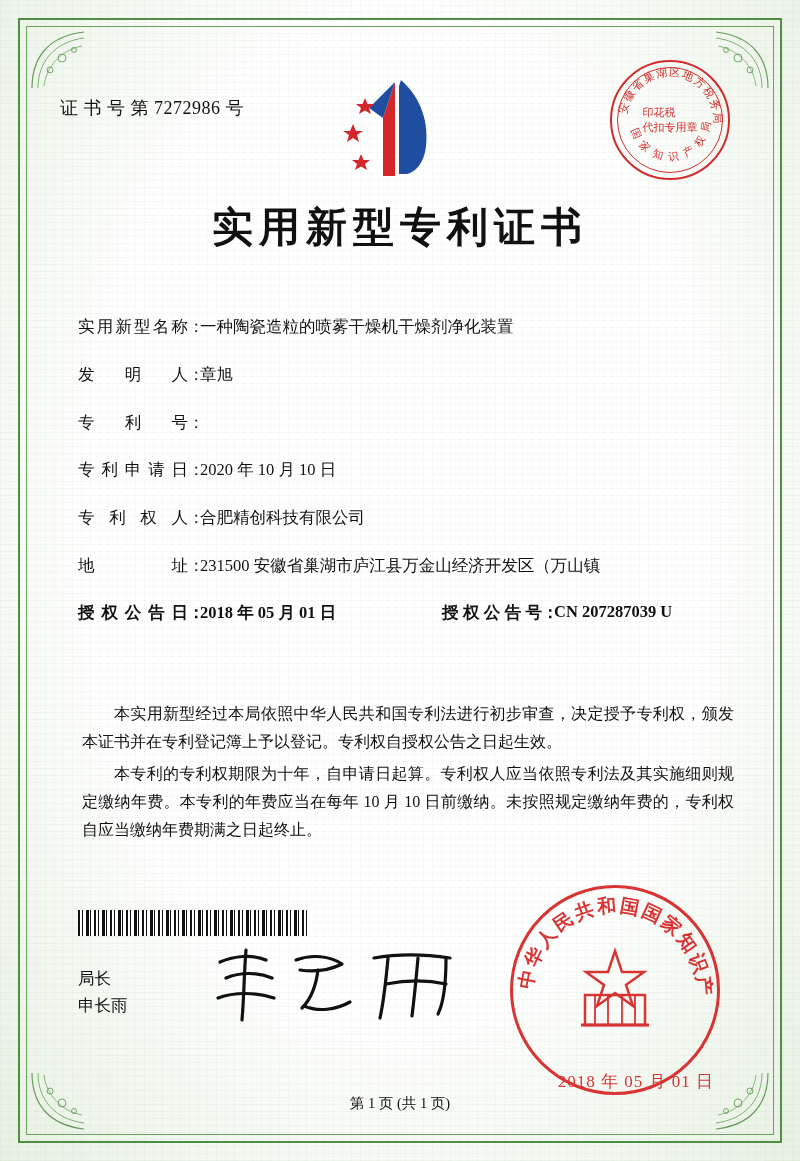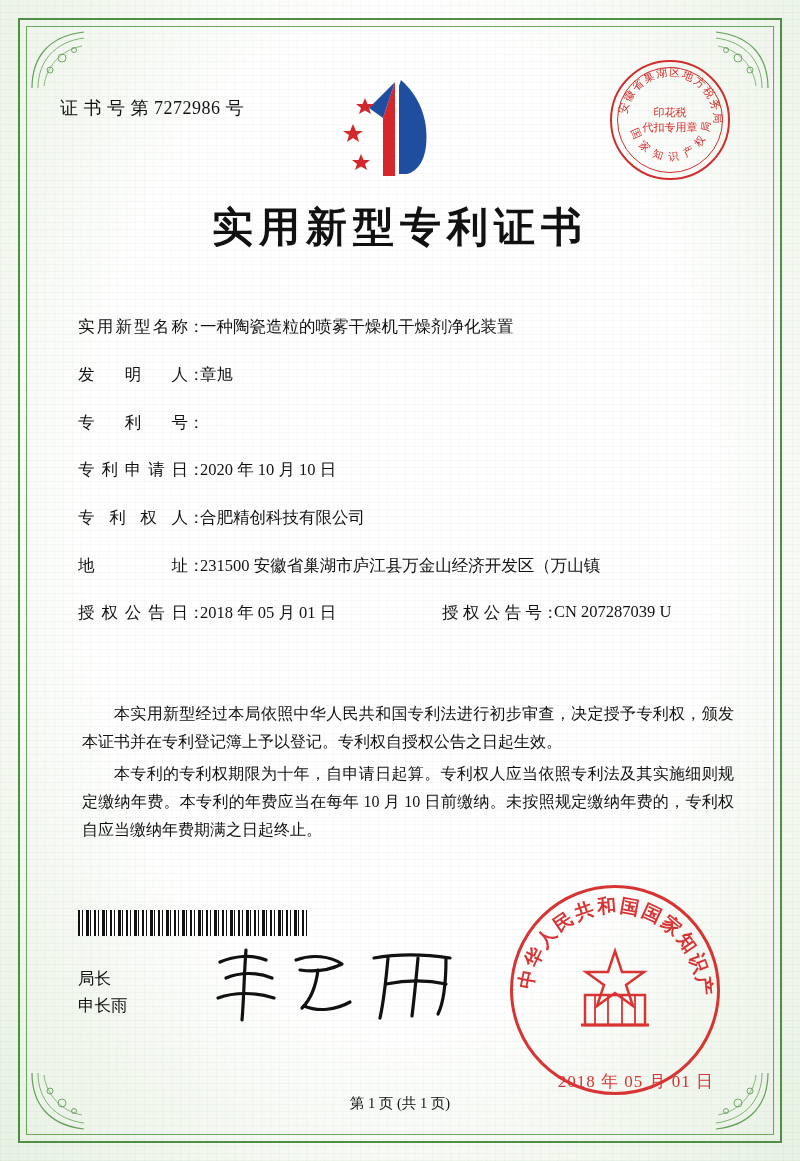--- a/index.html
+++ b/index.html
@@ -101,21 +101,21 @@
     border-radius: 50%;
   }
   .seal-top .center-lines {
     position: absolute;
     left: 50%;
     top: 50%;
     transform: translate(-50%, -50%);
     color: #d22d2d;
     font-size: 11px;
     line-height: 15px;
-    text-align: center;
+    text-align: left;
     white-space: nowrap;
     font-family: "Liberation Serif", serif;
   }
 
   .title {
     position: absolute;
     left: 0;
     right: 0;
     top: 140px;
     text-align: center;
@@ -155,20 +155,21 @@
     flex: 1 1 auto;
   }
   .field-value .line2 {
     display: block;
     margin-top: 8px;
   }
   .row-two-col {
     display: flex;
     align-items: flex-start;
     margin-bottom: 12px;
+    font-weight: bold;
   }
   .col-left {
     display: flex;
     width: 330px;
     flex: 0 0 330px;
   }
   .col-right {
     display: flex;
     flex: 1 1 auto;
     padding-left: 34px;

